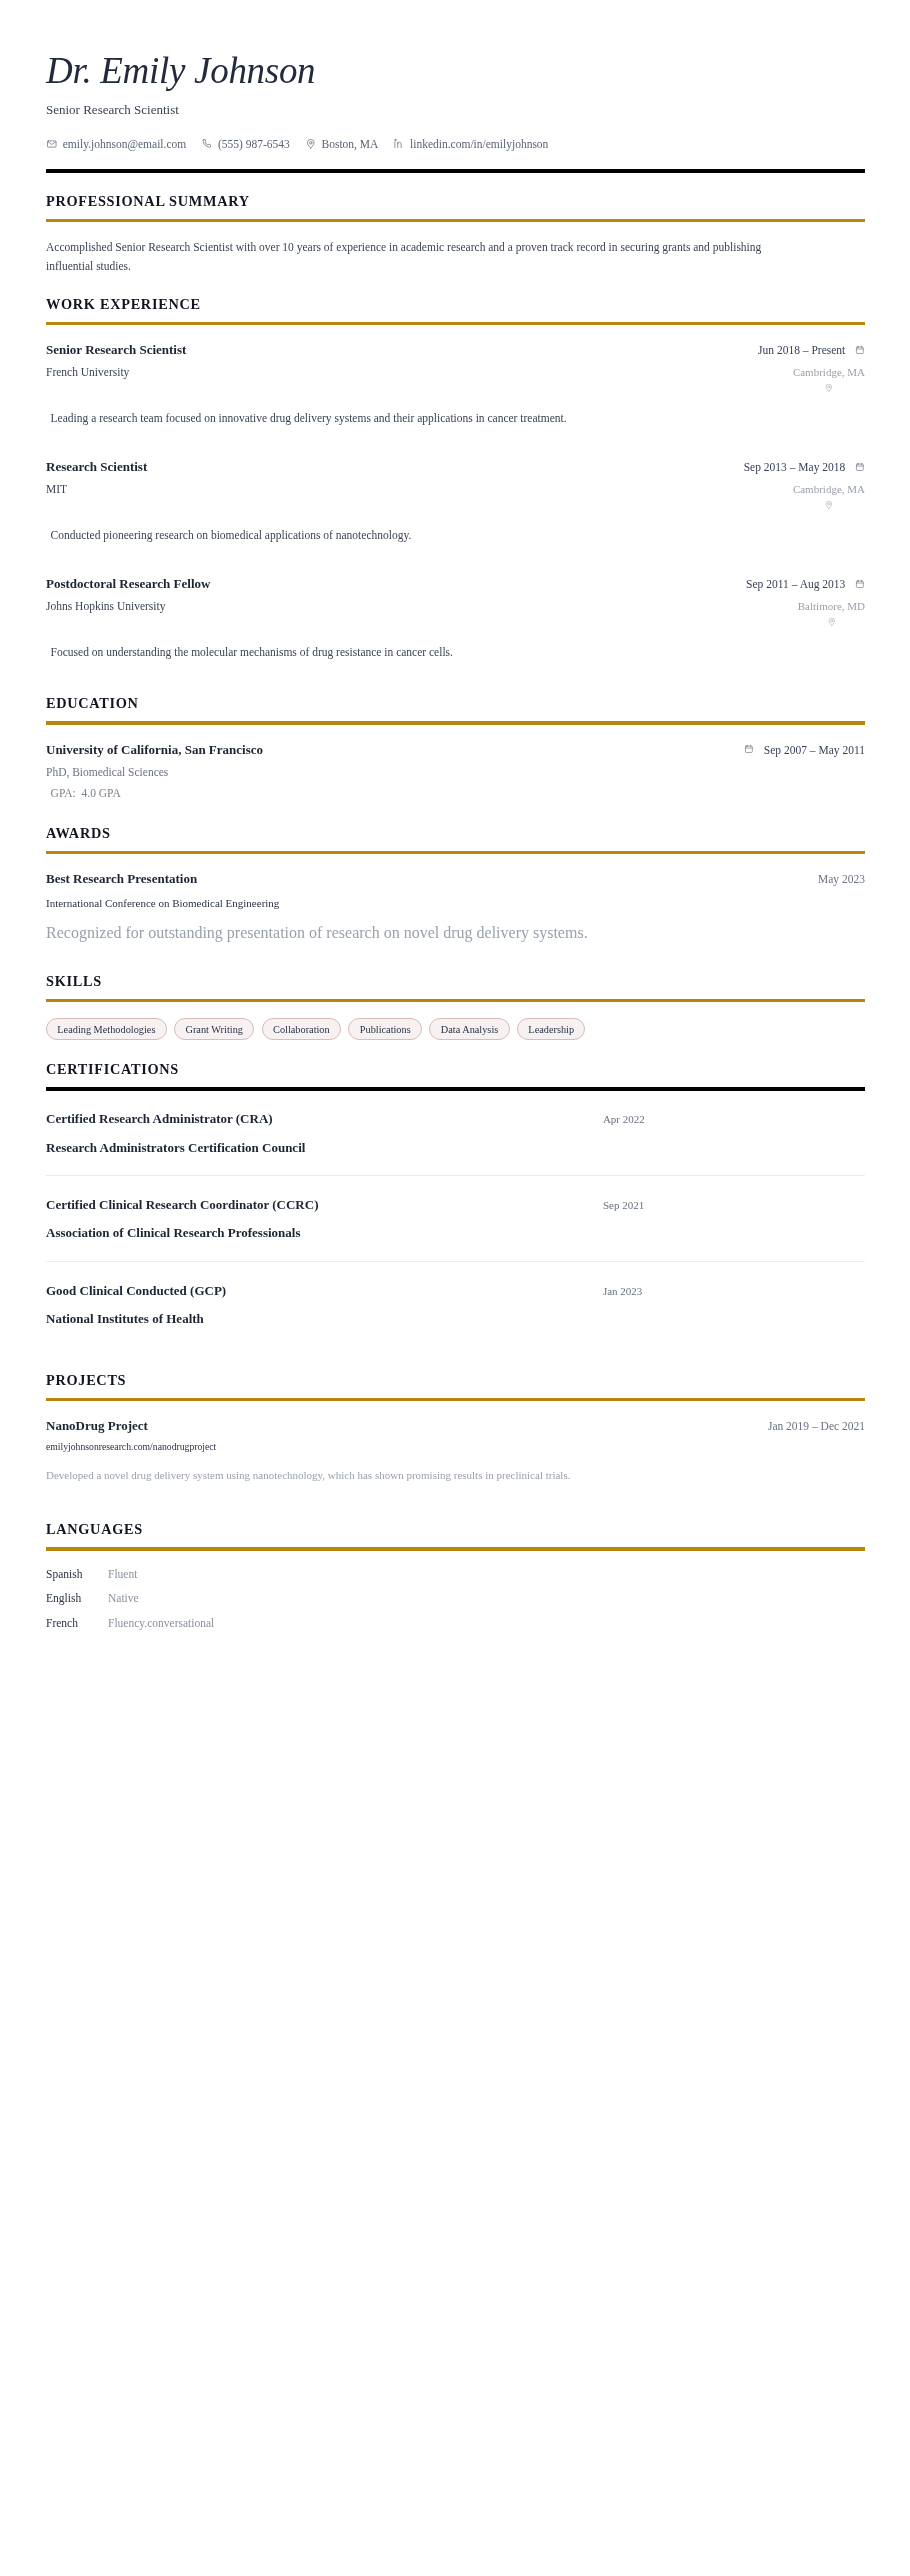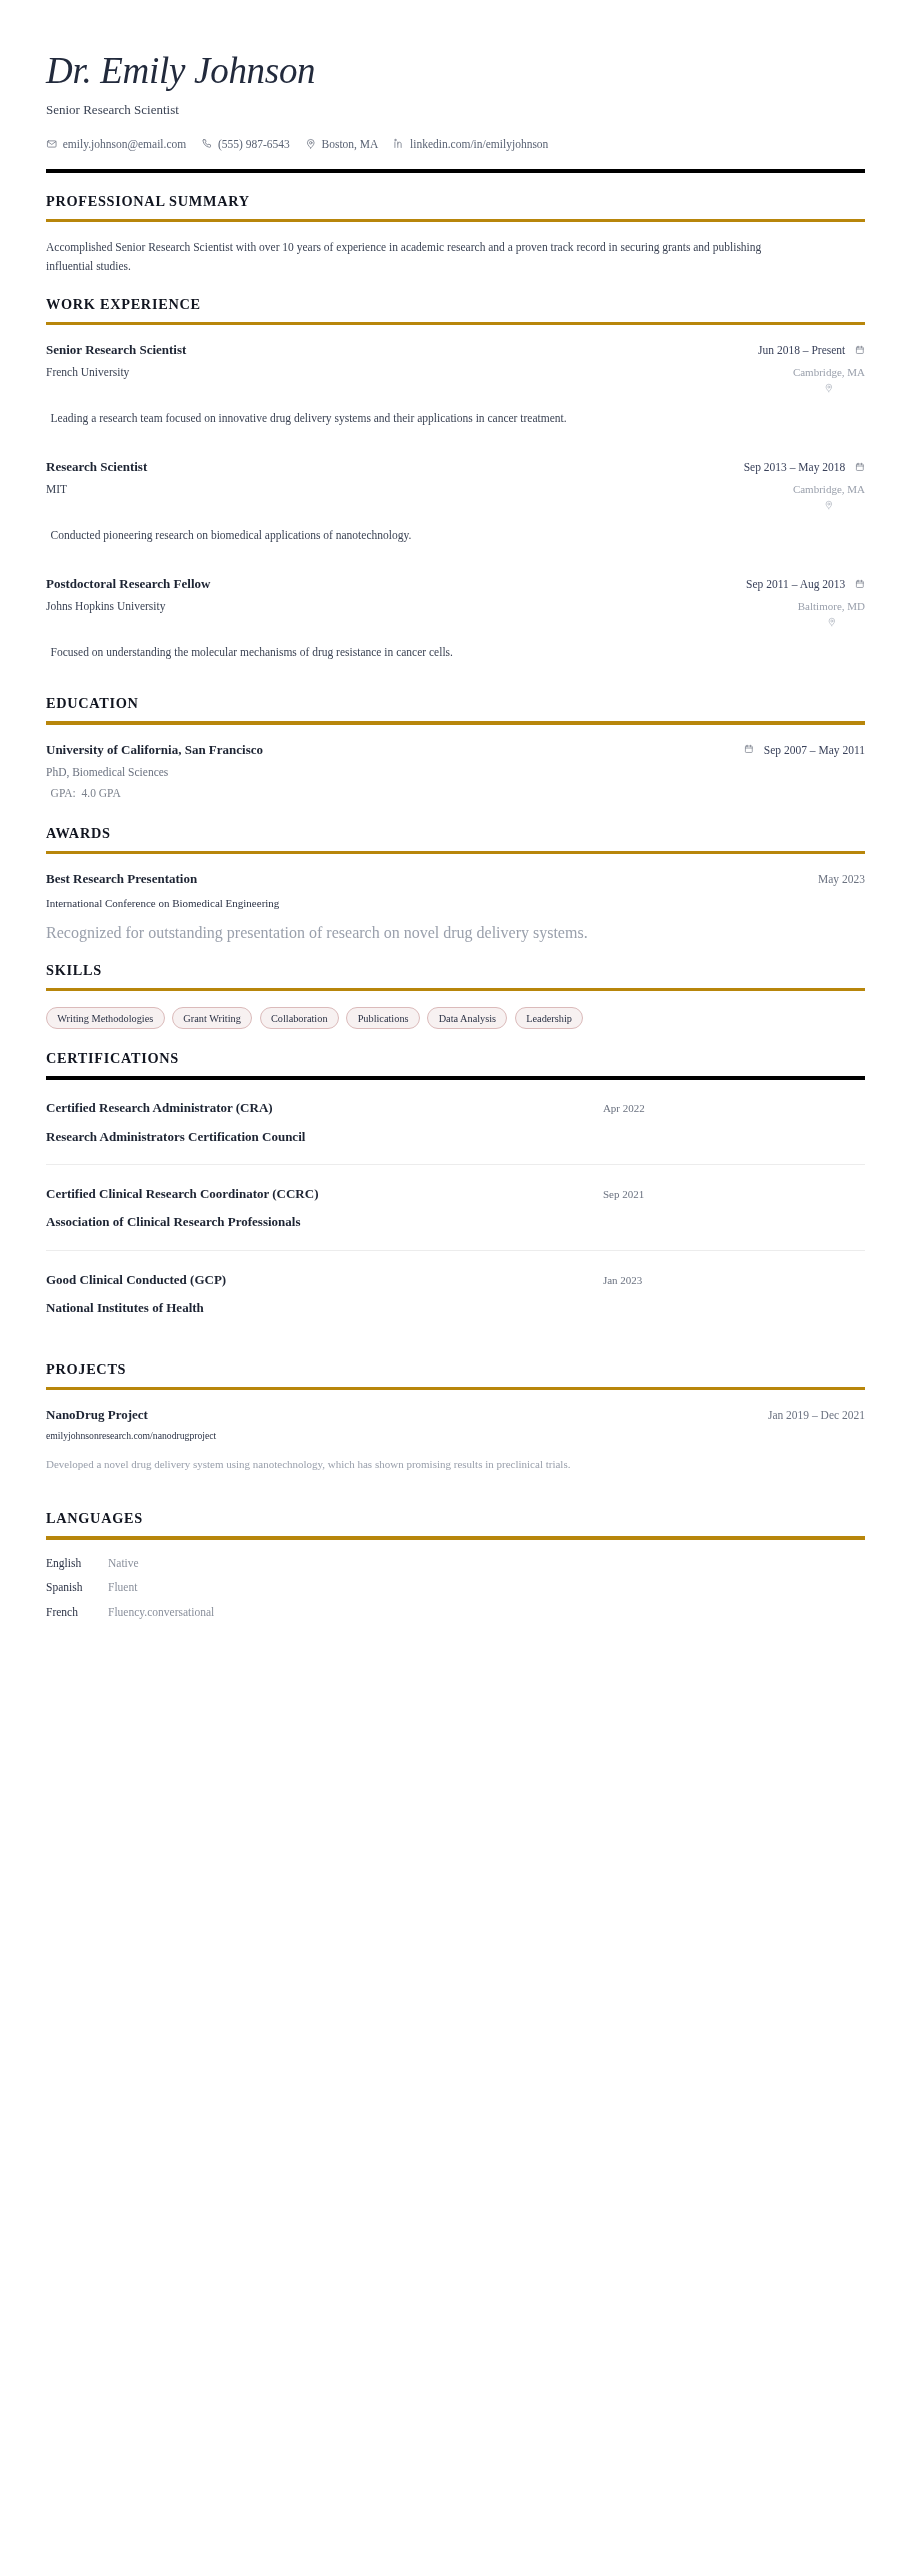--- a/index.html
+++ b/index.html
@@ -295,25 +295,25 @@
           <div class="entry-row">
             <div class="entry-title">Best Research Presentation</div>
             <div class="award-date">May 2023</div>
           </div>
           <div class="award-org">International Conference on Biomedical Engineering</div>
           <div class="award-desc">Recognized for outstanding presentation of research on novel drug delivery systems.</div>
         </div>
       </div>
   </div>
 
-  <div class="section" style="margin-top:20px;">
+  <div class="section" style="margin-top:31px;">
     <div class="sec-title">SKILLS</div>
     <div class="rule-gold"></div>
     <div class="skills-wrap" id="skills-list">
-        <span class="skill-pill">Writing Methodologies</span>
+        <span class="skill-pill">Leading Methodologies</span>
         <span class="skill-pill">Grant Writing</span>
         <span class="skill-pill">Collaboration</span>
         <span class="skill-pill">Publications</span>
         <span class="skill-pill">Data Analysis</span>
         <span class="skill-pill">Leadership</span>
       </div>
   </div>
 
   <div class="section" style="margin-top:20.6px;">
     <div class="sec-title">CERTIFICATIONS</div>
@@ -356,26 +356,26 @@
           <div class="proj-desc">Developed a novel drug delivery system using nanotechnology, which has shown promising results in preclinical trials.</div>
         </div>
       </div>
   </div>
 
   <div class="section" style="margin-top:40px;">
     <div class="sec-title">LANGUAGES</div>
     <div class="rule-gold"></div>
     <div class="lang-list" id="lang-list">
         <div class="lang-row">
+          <div class="lang-name">Spanish</div>
+          <div class="lang-level">Fluent</div>
+        </div>
+        <div class="lang-row">
           <div class="lang-name">English</div>
           <div class="lang-level">Native</div>
-        </div>
-        <div class="lang-row">
-          <div class="lang-name">Spanish</div>
-          <div class="lang-level">Fluent</div>
         </div>
         <div class="lang-row">
           <div class="lang-name">French</div>
           <div class="lang-level">Fluency.conversational</div>
         </div>
       </div>
   </div>
 
 </div>
 

